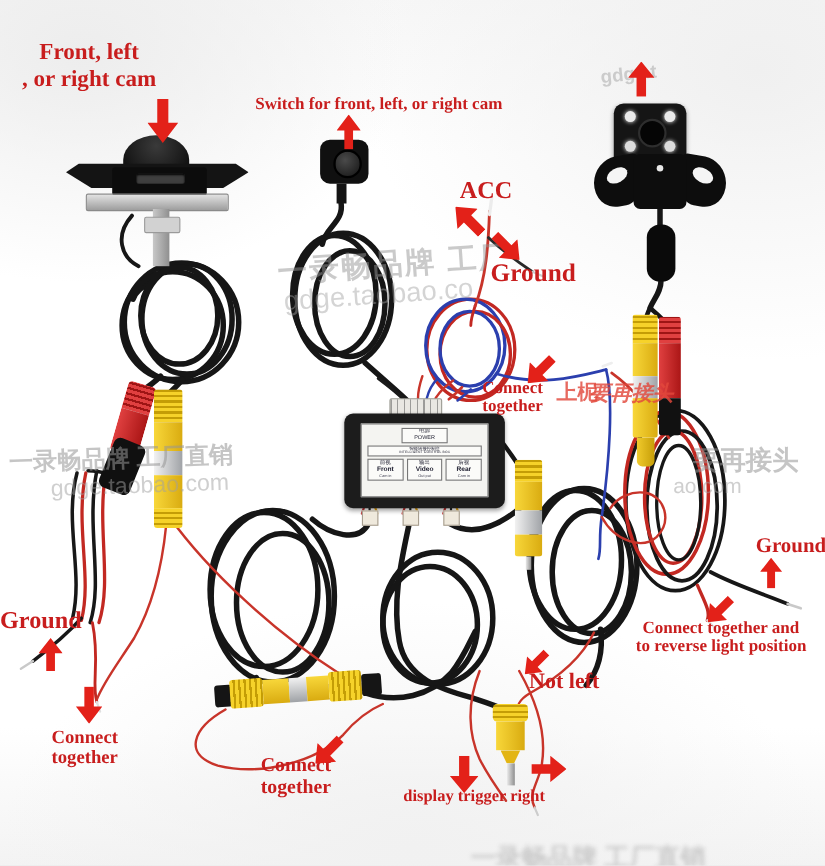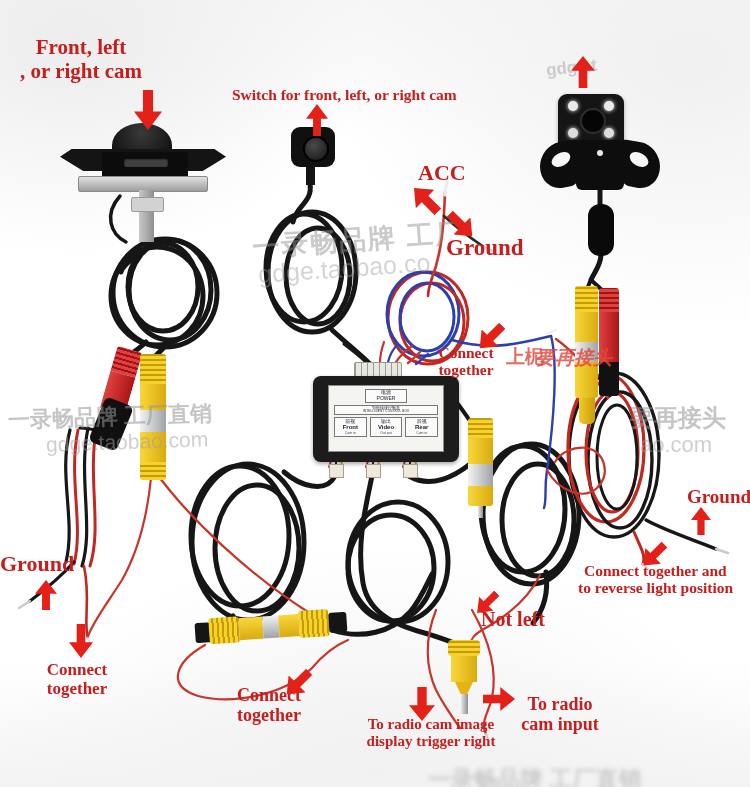--- a/index.html
+++ b/index.html
@@ -303,21 +303,21 @@
     <div style="width:18px;height:12px;margin:0 auto;background:#e3b514;clip-path:polygon(0 0,100% 0,68% 100%,32% 100%);"></div>
     <div class="pin-m" style="width:7px;height:20px;margin:0 auto;"></div>
   </div>
 
   <div class="abs wm" style="left:546px;top:58px;font-size:17px;font-weight:bold;color:rgba(170,170,170,.55);transform:rotate(-6deg);">gdge.t</div>
   <div class="abs wm" style="left:252px;top:222px;font-size:27px;font-weight:bold;letter-spacing:2px;color:rgba(150,150,150,.5);transform:rotate(-4deg);">一录畅品牌 工厂</div>
   <div class="abs wm" style="left:258px;top:254px;font-size:25px;color:rgba(160,160,160,.45);transform:rotate(-4deg);">gdge.taobao.co</div>
   <div class="abs wm" style="left:8px;top:402px;font-size:22px;font-weight:bold;color:rgba(150,150,150,.55);transform:rotate(-2deg);">一录畅品牌 工厂直销</div>
   <div class="abs wm" style="left:46px;top:430px;font-size:21px;color:rgba(160,160,160,.5);transform:rotate(-2deg);">gdge.taobao.com</div>
   <div class="abs wm" style="left:630px;top:402px;font-size:24px;font-weight:bold;color:rgba(150,150,150,.55);">要再接头</div>
-  <div class="abs wm" style="left:640px;top:432px;font-size:22px;color:rgba(160,160,160,.5);">ao.com</div>
+  <div class="abs wm" style="left:612px;top:432px;font-size:19px;color:rgba(160,160,160,.5);">ao.com</div>
   <div class="abs wm" style="left:428px;top:764px;font-size:23px;font-weight:bold;color:#9a9a9a;opacity:.45;filter:blur(2px);">一录畅品牌 工厂直销</div>
 
   <div class="abs lbl" style="left:0;top:36px;width:162px;text-align:center;font-size:21px;">
     <div>Front, left</div>
     <div>, or right cam</div>
   </div>
   <div class="abs arrow" style="left:134px;top:90px;width:28px;height:40px;"></div>
 
   <div class="abs lbl" style="left:198px;top:86px;font-size:15.5px;margin-left:34px;">Switch for front, left, or right cam</div>
   <div class="abs arrow" style="left:306px;top:104px;width:22px;height:32px;transform:rotate(180deg);"></div>
@@ -348,29 +348,24 @@
   </div>
   <div class="abs arrow" style="left:69px;top:624px;width:24px;height:34px;"></div>
 
   <div class="abs lbl" style="left:222px;top:685px;width:94px;text-align:center;font-size:18px;">
     <div>Connect</div>
     <div>together</div>
   </div>
   <div class="abs arrow" style="left:286px;top:667px;width:24px;height:32px;transform:rotate(45deg);"></div>
 
   <div class="abs lbl" style="left:356px;top:716px;width:150px;text-align:center;font-size:15px;">
-    <div>To radio cam image</div>
     <div>display trigger right</div>
   </div>
   <div class="abs arrow" style="left:409px;top:687px;width:26px;height:34px;"></div>
 
-  <div class="abs lbl" style="left:512px;top:694px;width:96px;text-align:center;font-size:18px;">
-    <div>To radio</div>
-    <div>cam input</div>
-  </div>
   <div class="abs arrow" style="left:487px;top:683px;width:24px;height:32px;transform:rotate(-90deg);"></div>
 
   <div class="abs lbl" style="left:481px;top:608px;font-size:20px;">Not left</div>
   <div class="abs arrow" style="left:477px;top:589px;width:20px;height:28px;transform:rotate(45deg);"></div>
 
   <div class="abs lbl" style="left:687px;top:486px;font-size:19px;">Ground</div>
   <div class="abs arrow" style="left:691px;top:507px;width:20px;height:28px;transform:rotate(180deg);"></div>
 
   <div class="abs lbl" style="left:584px;top:562px;font-size:15.5px;">
     <div>Connect together and</div>

